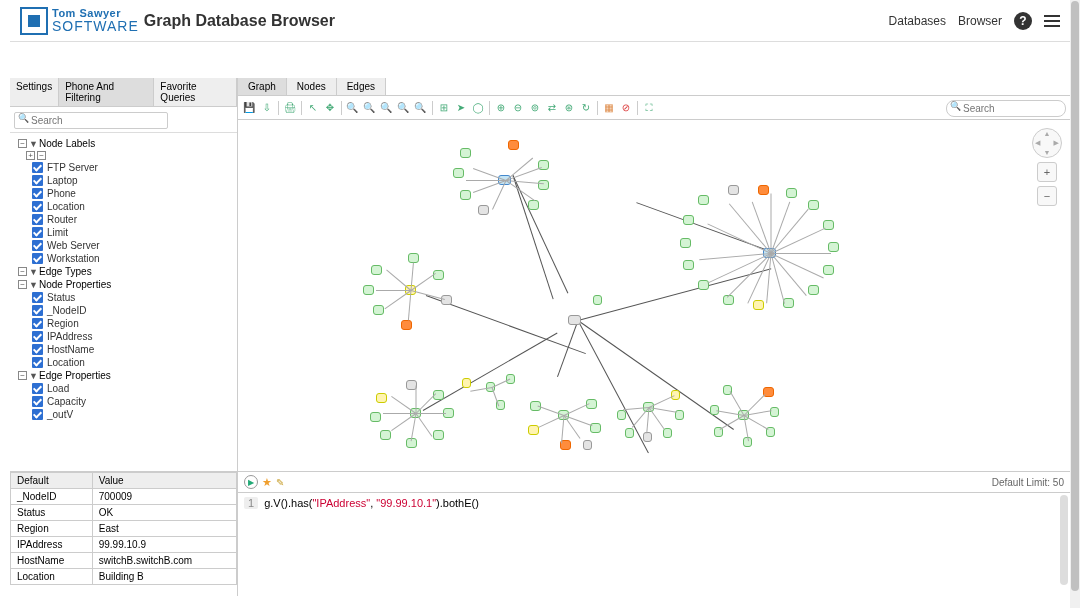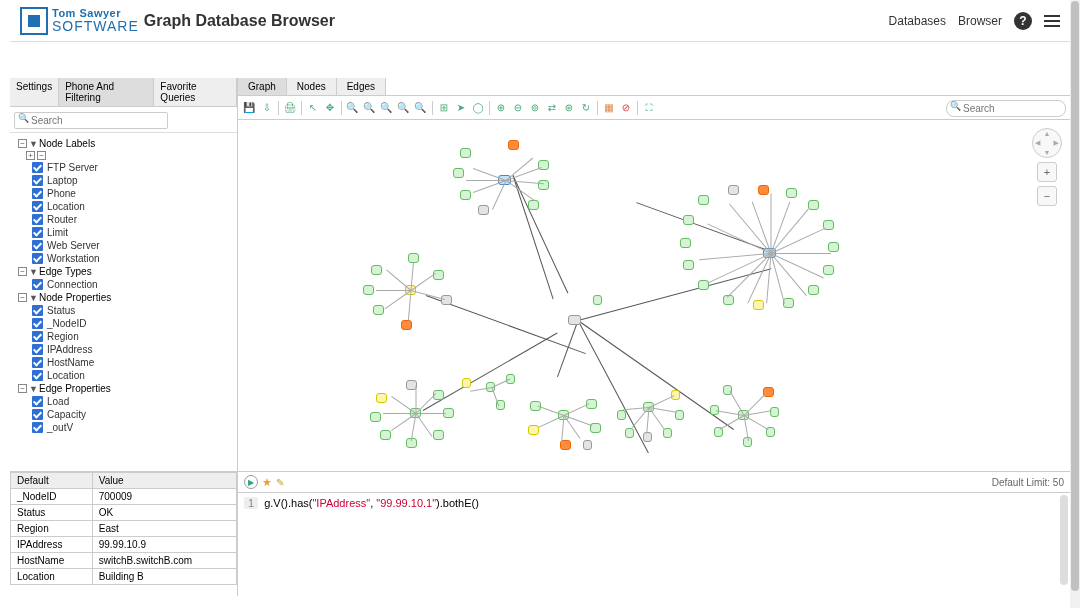--- a/index.html
+++ b/index.html
@@ -166,26 +166,20 @@
           <div class="tree-item">
               <span class="tree-check"></span>
               <span>Workstation</span>
             </div>
         </div>
 
         <div class="tree-head-row">
           <span class="tree-sq">−</span>
           <span class="tree-toggle">▼</span>
           <span>Edge Types</span>
-        </div>
-        <div class="tree-group-inner">
-          <div class="tree-item">
-              <span class="tree-check"></span>
-              <span>Connection</span>
-            </div>
         </div>
 
         <div class="tree-head-row">
           <span class="tree-sq">−</span>
           <span class="tree-toggle">▼</span>
           <span>Node Properties</span>
         </div>
         <div class="tree-group-inner">
           <div class="tree-item">
               <span class="tree-check"></span>

